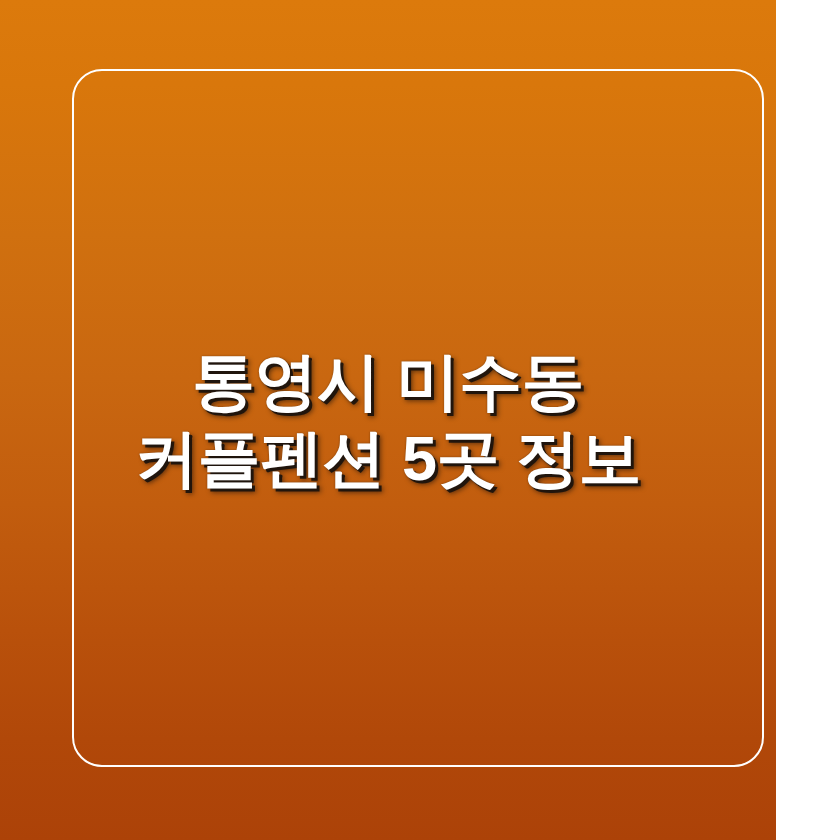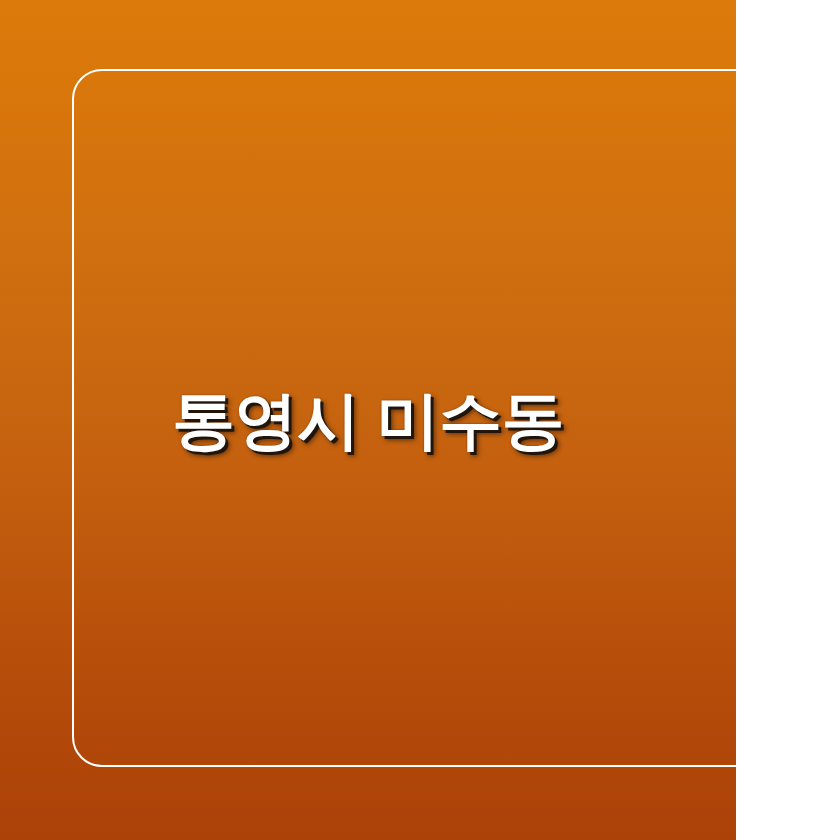--- a/index.html
+++ b/index.html
@@ -19,20 +19,21 @@
       #dc7a0c 0%,
       #d9770b 10%,
       #d0700f 28%,
       #c96710 45%,
       #c25d0e 60%,
       #b9510b 75%,
       #b14809 88%,
       #ac4208 100%
     );
     font-family: "Liberation Sans", "DejaVu Sans", sans-serif;
+    padding-left: 40px;
     -webkit-font-smoothing: antialiased;
   }
 
   
   .frame {
     position: absolute;
     left: 72px;
     top: 69px;
     width: 692px;
     height: 698px;
@@ -79,16 +80,17 @@
 </head>
 <body>
 
 <div class="canvas">
 
   <div class="frame"></div>
 
   <div class="title-block">
     <h1 class="title">
       <span class="line">통영시 미수동</span>
+      <span class="line">커플펜션 5곳 정보</span>
     </h1>
   </div>
 
 </div>
 
 </body></html>

